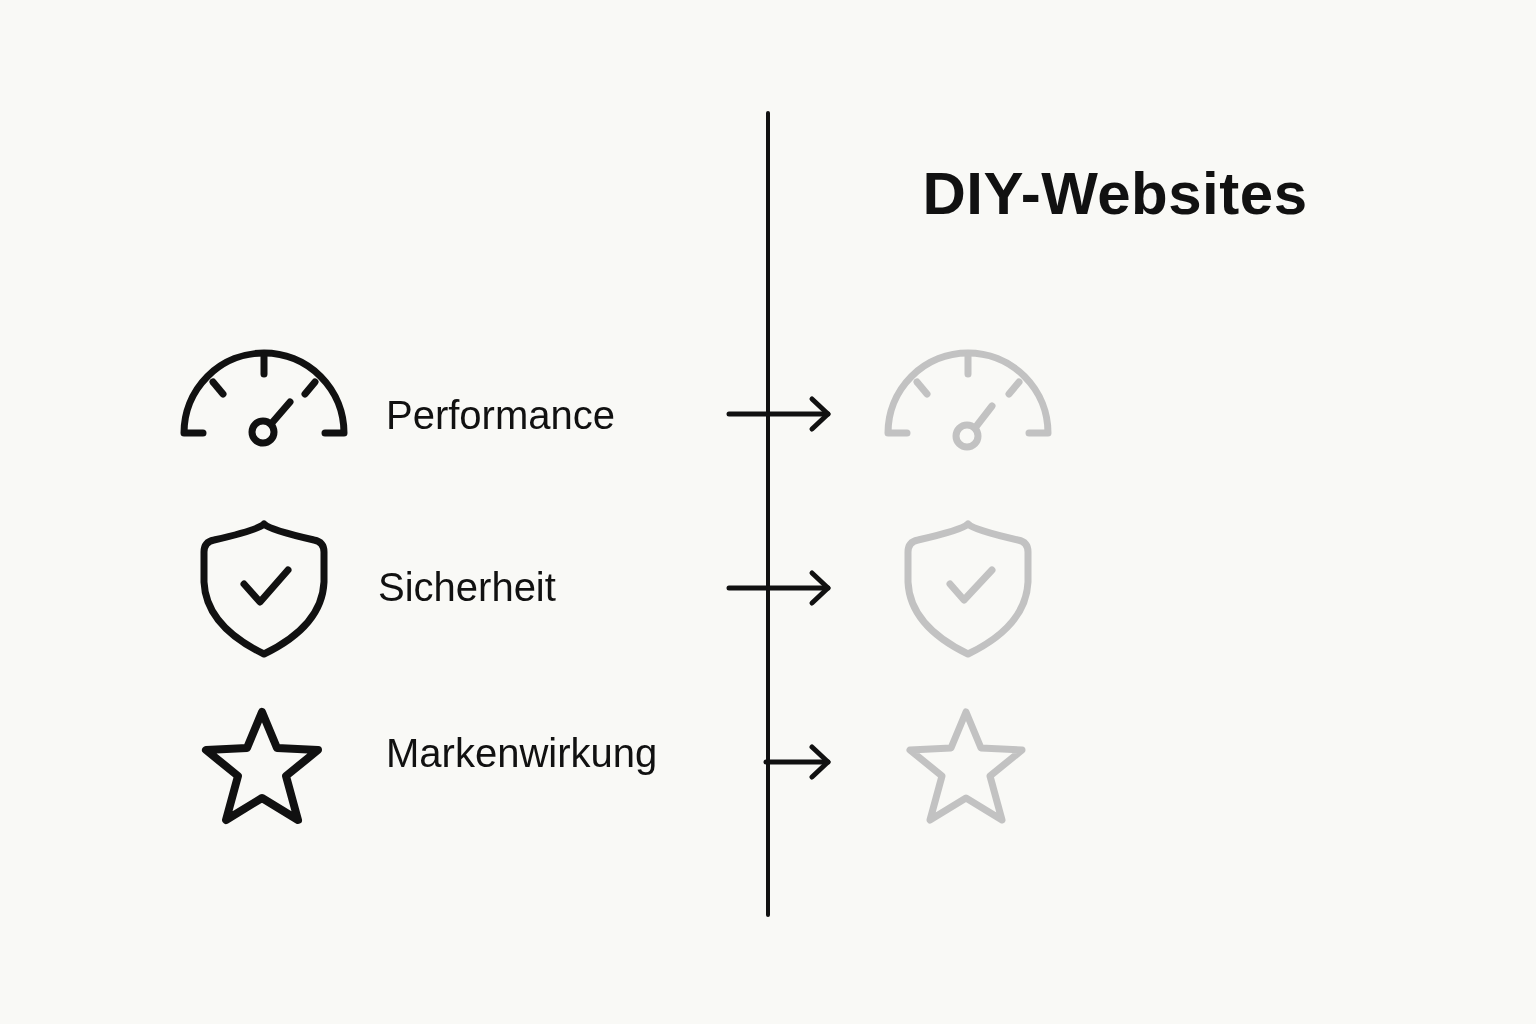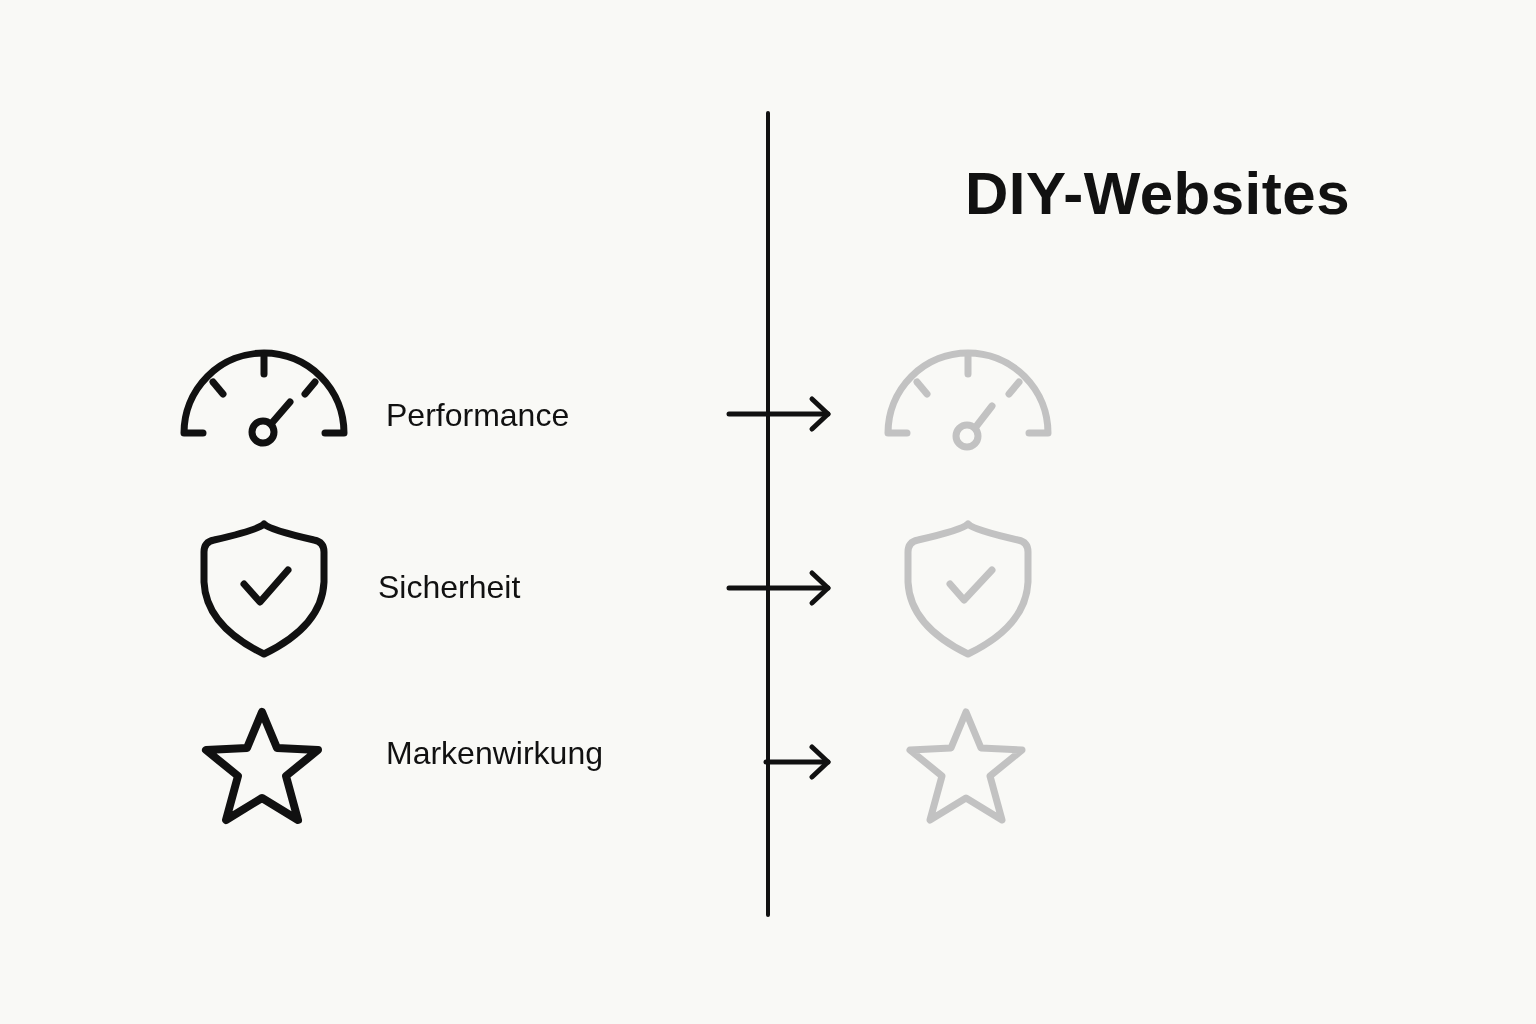--- a/index.html
+++ b/index.html
@@ -14,28 +14,28 @@
     position:absolute;
     font-weight:bold;
     font-size:60px;
     line-height:64px;
     color:#111111;
     text-align:center;
     letter-spacing:0.5px;
   }
   .heading-left { left:178px; top:128px; width:500px; }
   .heading-left span { display:block; }
-  .heading-right { left:880px; top:162px; width:470px;text-align:right; }
+  .heading-right { left:880px; top:162px; width:470px; }
   .divider {
     position:absolute; left:766px; top:111px; width:4px; height:806px;
     background:#111111; border-radius:2px;
   }
   .icon { position:absolute; }
   .label {
-    position:absolute; font-size:32px; line-height:50px; color:#111111;
+    position:absolute; font-size:40px; line-height:50px; color:#111111;
     white-space:nowrap;
   }
   .arrow { position:absolute; }
 </style>
 </head>
 <body>
 
 <div class="heading heading-left">
 </div>
 <div class="heading heading-right">DIY-Websites</div>

